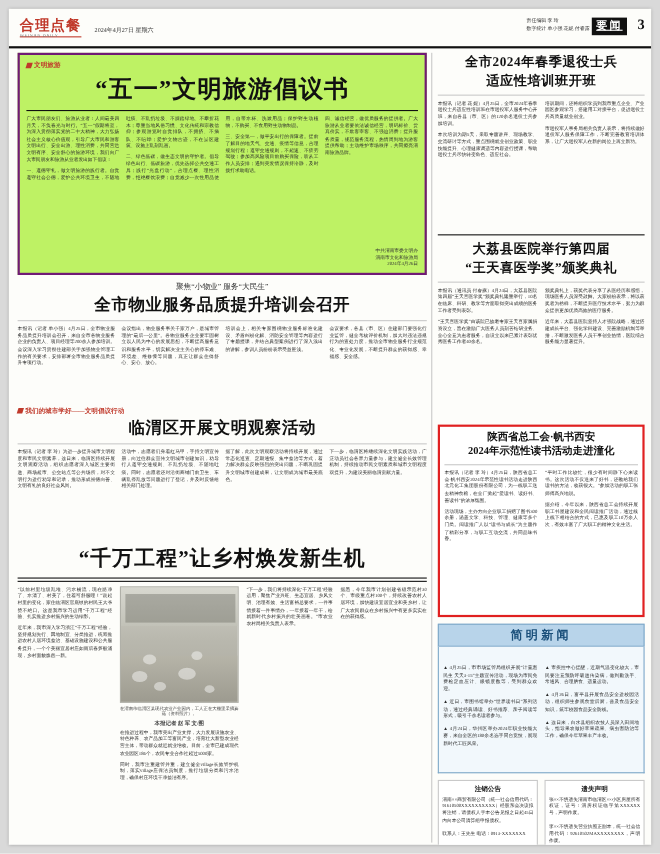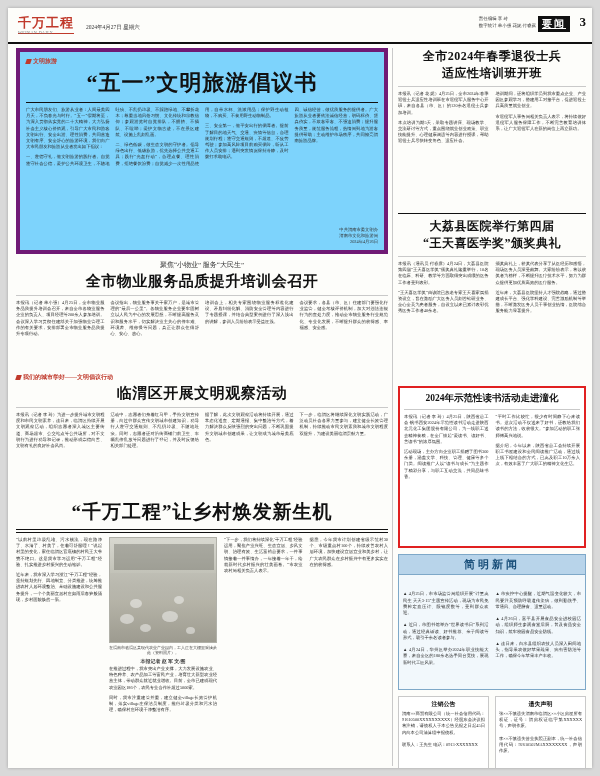--- a/index.html
+++ b/index.html
@@ -72,21 +72,21 @@
     font-size:5px;text-align:center;color:#444;margin-top:3px;
   }
   
   .body{
     font-size:4.3px;line-height:6.2px;color:#2a2a2a;text-align:justify;
     word-break:break-all;
   }
   .cols2{column-count:2;column-gap:7px;}
   .cols4{column-count:4;column-gap:6px;}
   .boxed{
-    border:4px solid #701a75;padding:4px;background:#7dd3fc;
+    border:2px solid #701a75;padding:4px;background:#bef264;
   }
   .rule{height:1px;background:#111;margin:4px 0;}
   .rule-thin{height:1px;background:#c9c9c9;margin:4px 0;}
   .dbl-rule{border-top:1px solid #111;border-bottom:1px solid #111;height:2px;margin:4px 0;}
   
   .photo{
     background:linear-gradient(180deg,#cfcfc6 0%,#b9b8ae 45%,#a9a79c 100%);
     position:relative;overflow:hidden;border:1px solid #b0b0a8;
   }
   .photo .sky{position:absolute;left:0;top:0;right:0;height:34%;background:linear-gradient(180deg,#d8d8d0,#c2c2b8);}
@@ -113,21 +113,21 @@
   .two-mini{display:flex;gap:6px;}
   .two-mini > div{flex:1;border:1px solid #c9c9c9;padding:3px;background:#fff;}
   .vline{position:absolute;top:0;bottom:0;width:1px;background:#c9c9c9;}
 </style>
 </head>
 <body>
 
 <div class="page">
 
   <div class="masthead">
-    <div class="logo">千万工程</div>
+    <div class="logo">合理点餐</div>
     <div class="logo-sub">WEINAN DAILY</div>
     <div class="issue">2024年4月27日 星期六</div>
     <div class="masthead-right">
       <div>责任编辑 李 玲</div>
       <div>数字统计 单小强 花妮 付睿露</div>
     </div>
     <div style="position:absolute;right:22px;top:5px;">
       <span style="background:#111;color:#fff;font-size:10px;font-weight:bold;padding:2px 4px 3px 4px;letter-spacing:2px;text-decoration:underline;">要闻</span>
     </div>
     <div class="section-num">3</div>
@@ -250,20 +250,21 @@
       <div class="rule-thin"></div>
       <div class="body cols2" style="height:120px;overflow:hidden;">
         <p style="margin:0 0 4px 0;">本报讯（通讯员 付睿露）4月24日，大荔县医院第四届“王天喜医学奖”颁奖典礼隆重举行，10名在临床、科研、教学等方面取得突出成绩的医务工作者受到表彰。</p>
         <p style="margin:0 0 4px 0;">“王天喜医学奖”由该院已故老专家王天喜家属捐资设立，旨在激励广大医务人员刻苦钻研业务、全心全意为患者服务，自设立以来已累计表彰优秀医务工作者40余名。</p>
         <p style="margin:0 0 4px 0;">颁奖典礼上，获奖代表分享了从医经历和感悟，现场医务人员深受鼓舞。大家纷纷表示，将以获奖者为榜样，不断提升医疗技术水平，努力为群众提供更加优质高效的医疗服务。</p>
         <p style="margin:0 0 4px 0;">近年来，大荔县医院坚持人才强院战略，通过搭建成长平台、强化学科建设、完善激励机制等举措，不断激发医务人员干事创业热情，医院综合服务能力显著提升。</p>
       </div>
     </div>
 
     <div class="redbox" style="margin-top:5px;">
+      <div class="redhead">陕西省总工会·帆书西安</div>
       <div class="redhead">2024年示范性读书活动走进潼化</div>
       <div class="rule-thin"></div>
       <div class="body cols2" style="height:128px;overflow:hidden;">
         <p style="margin:0 0 4px 0;">本报讯（记者 李 玲）4月25日，陕西省总工会·帆书西安2024年示范性读书活动走进陕西北元化工集团股份有限公司，为一线职工送去精神食粮，在全厂掀起“爱读书、读好书、善读书”的浓厚氛围。</p>
         <p style="margin:0 0 4px 0;">活动现场，主办方向企业职工捐赠了图书300余册，涵盖文学、科技、管理、健康等多个门类。阅读推广人以“读书与成长”为主题作了精彩分享，与职工互动交流，共同品味书香。</p>
         <p style="margin:0 0 4px 0;">“平时工作比较忙，很少有时间静下心来读书。这次活动不仅送来了好书，还教给我们读书的方法，收获很大。”参加活动的职工张师傅高兴地说。</p>
         <p style="margin:0 0 4px 0;">据介绍，今年以来，陕西省总工会持续开展职工书屋建设和全民阅读推广活动，通过线上线下相结合的方式，已惠及职工10万余人次，有效丰富了广大职工的精神文化生活。</p>
       </div>
     </div>
 

